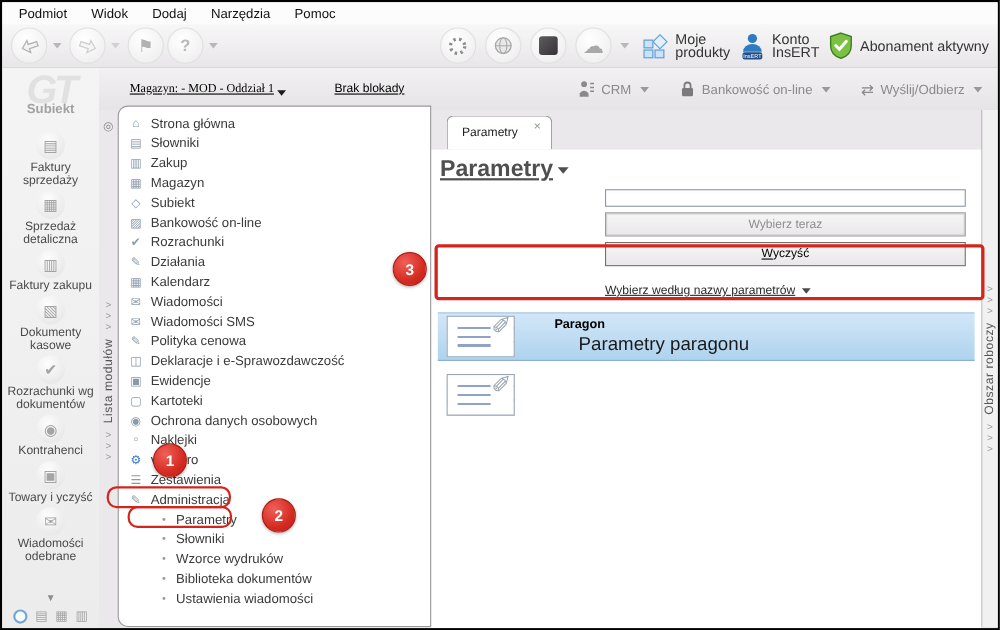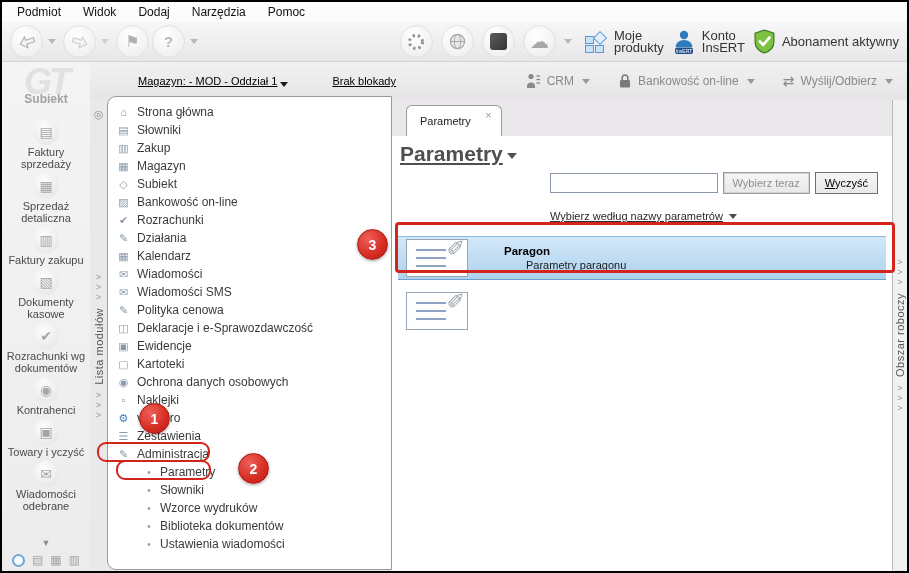--- a/index.html
+++ b/index.html
@@ -52,21 +52,21 @@
   .side-lbl{ font-size:11px; color:#4a4a4a; text-align:center; line-height:12px; width:86px; margin-top:1px;}
   .side-more{ margin-top:auto; color:#8f8e8f; font-size:9px; padding:2px;}
   .side-bottom{ display:flex; align-items:center; gap:7px; padding:3px 0 4px 0;}
   .sb-ico{ font-size:12px; color:#a5a4a5; line-height:14px;}
   .sb-ico.selected{ width:13px; height:13px; border:2px solid #6fa8d8; border-radius:50%; background:#f8fbfe;}
   
   .content{ flex:1; display:flex; flex-direction:column; min-width:0;}
   .infobar{ height:38px; flex:0 0 auto; background:linear-gradient(#f2f1f2,#e6e4e6);
     display:flex; align-items:center; padding:0 8px;}
   .info-link{ font-size:11px; color:#000; text-decoration:underline; cursor:pointer;}
-  .magazyn{ margin-left:40px; display:flex; align-items:flex-end; gap:3px;}
+  .magazyn{ margin-left:20px; display:flex; align-items:flex-end; gap:3px;font-family:Liberation Serif, serif;}
   .tri-down{ width:0;height:0;border-left:4px solid transparent;border-right:4px solid transparent;border-top:5px solid #1a1a1a;}
   .brak{ margin-left:44px;}
   .info-right{ margin-left:auto; display:flex; align-items:center; gap:24px; margin-right:2px;}
   .info-ctl{ display:flex; align-items:center; gap:6px; color:#8a8a8a; font-size:12px; cursor:pointer;}
   .info-ctl .drop{ border-top-color:#9a999a;}
   
   .workspace{ flex:1; display:flex; background:#eae8ea; position:relative; min-height:0;}
   .gutter{ display:flex; flex-direction:column; align-items:center; color:#9a9a9a;}
   .gutter-left{ width:17px; flex:0 0 auto; padding-top:8px;}
   .gutter-center{ margin:auto 0; display:flex; flex-direction:column; align-items:center;}
@@ -88,42 +88,42 @@
   .main-panel{ flex:1; display:flex; flex-direction:column; min-width:0;}
   .tabstrip{ height:36px; flex:0 0 auto; display:flex; align-items:flex-end; padding-left:14px;}
   .tab{ height:31px; background:#fff; border:1px solid #9b999b; border-bottom:none;
     border-radius:6px 6px 0 0; padding:0 30px 0 13px; display:flex; align-items:center;
     font-size:11px; color:#222; position:relative; cursor:default;}
   .tab-close{ position:absolute; right:9px; top:3px; font-size:11px; color:#9a9a9a; cursor:pointer;}
   .main-content{ flex:1; background:#fff; position:relative; min-height:0;}
   .page-head{ margin:6px 0 0 8px; display:flex; align-items:baseline; gap:4px;}
   .page-title{ font-size:21px; font-weight:bold; color:#4f4f4f; text-decoration:underline;}
   .head-drop{ width:0;height:0;border-left:5px solid transparent;border-right:5px solid transparent;border-top:6px solid #4f4f4f; position:relative; top:-2px;}
-  .search-row{ display:flex; align-items:center; gap:5px; margin:6px 14px 16px 158px;}
+  .search-row{ display:flex; gap:5px; margin:6px 14px 16px 158px;flex-direction:column;}
   .search-input{ flex:1; height:20px; border:1px solid #8a98a8; font-size:12px; padding:0 4px; font-family:inherit;}
   .btn{ height:22px; font-size:11px; font-family:inherit; background:linear-gradient(#f7f6f7,#e9e7e9);
     padding:0 9px; white-space:nowrap; cursor:pointer;}
   .btn-select{ border:1px solid #9a9a9a; box-shadow:inset 0 0 0 1px #d4d4d4; color:#8e8e8e;}
   .btn-clear{ border:1px solid #707070; color:#000;}
   .btn-clear .mnemonic{ text-decoration:underline;}
   .link-row{ margin:6px 0 0 158px; display:flex; align-items:center; gap:4px;}
   .sub-link{ font-size:11px; color:#2a2a2a; text-decoration:underline; cursor:pointer;}
   .link-row .drop{ border-top-color:#4a4a4a;}
   .rows{ margin:14px 6px 0 6px; display:flex; flex-direction:column; gap:9px;}
   .param-row{ height:44px; display:flex; align-items:center; padding-left:8px; cursor:pointer;}
   .param-row.selected{ background:linear-gradient(#d2e7f8,#aed3ee); border-top:1px solid #8fb9dd; border-bottom:1px solid #6f9fc8;}
   .icon-card{ width:62px; height:38px; background:#fff; border:1px solid #98a6b4; position:relative; flex:0 0 auto;
     background-image:linear-gradient(#fff,#fff), repeating-linear-gradient(180deg, transparent 0 9px, #8fa3c8 9px 11px, transparent 11px 13px);
     background-blend-mode:normal;}
   .icon-card .lines{ position:absolute; left:9px; top:9px; width:30px; height:20px;
     background:repeating-linear-gradient(180deg,#8fa3c8 0 2px, transparent 2px 8px);}
   .icon-card .pen{ position:absolute; right:2px; top:-4px; font-size:22px; color:#9aa5b0;}
   .row-text{ margin-left:36px; display:flex; flex-direction:column;}
   .row-title{ font-size:11.5px; font-weight:bold; color:#000;}
-  .row-sub{ font-size:11px; color:#1a1a1a; margin:2px 0 0 10px;padding-left:12px;}
+  .row-sub{ font-size:17px; color:#1a1a1a; margin:2px 0 0 10px;padding-left:12px;}
   .gutter-right{ width:15px; flex:0 0 auto; background:#f2f1f2; border-left:1px solid #b9b7b9;
     justify-content:center; margin-bottom:1px;}
   
   svg{ display:block; }
   
   .anno{ position:absolute; inset:0; pointer-events:none; z-index:50;}
   .anno-box{ position:absolute; border:2px solid #d3251c; border-radius:9px;}
   .box-admin{ left:95px; top:440px; width:113px; height:20px;}
   .box-param{ left:114px; top:458px; width:95px; height:20px;}
   .box-row{ left:393px; top:220px; width:500px; height:51px; border-width:3px; border-radius:4px;}

